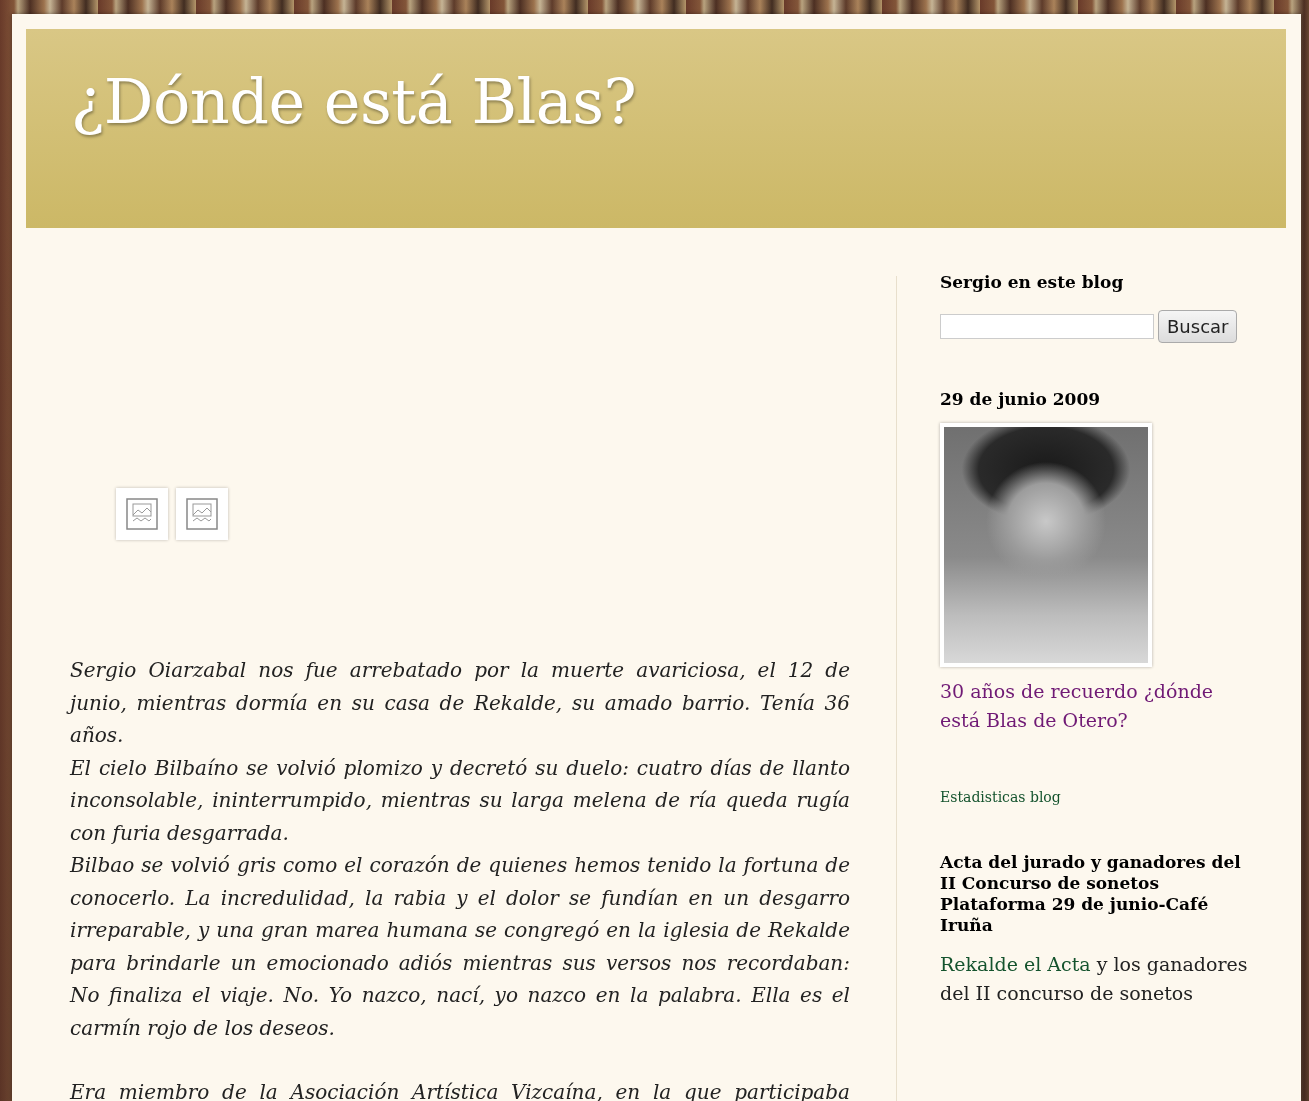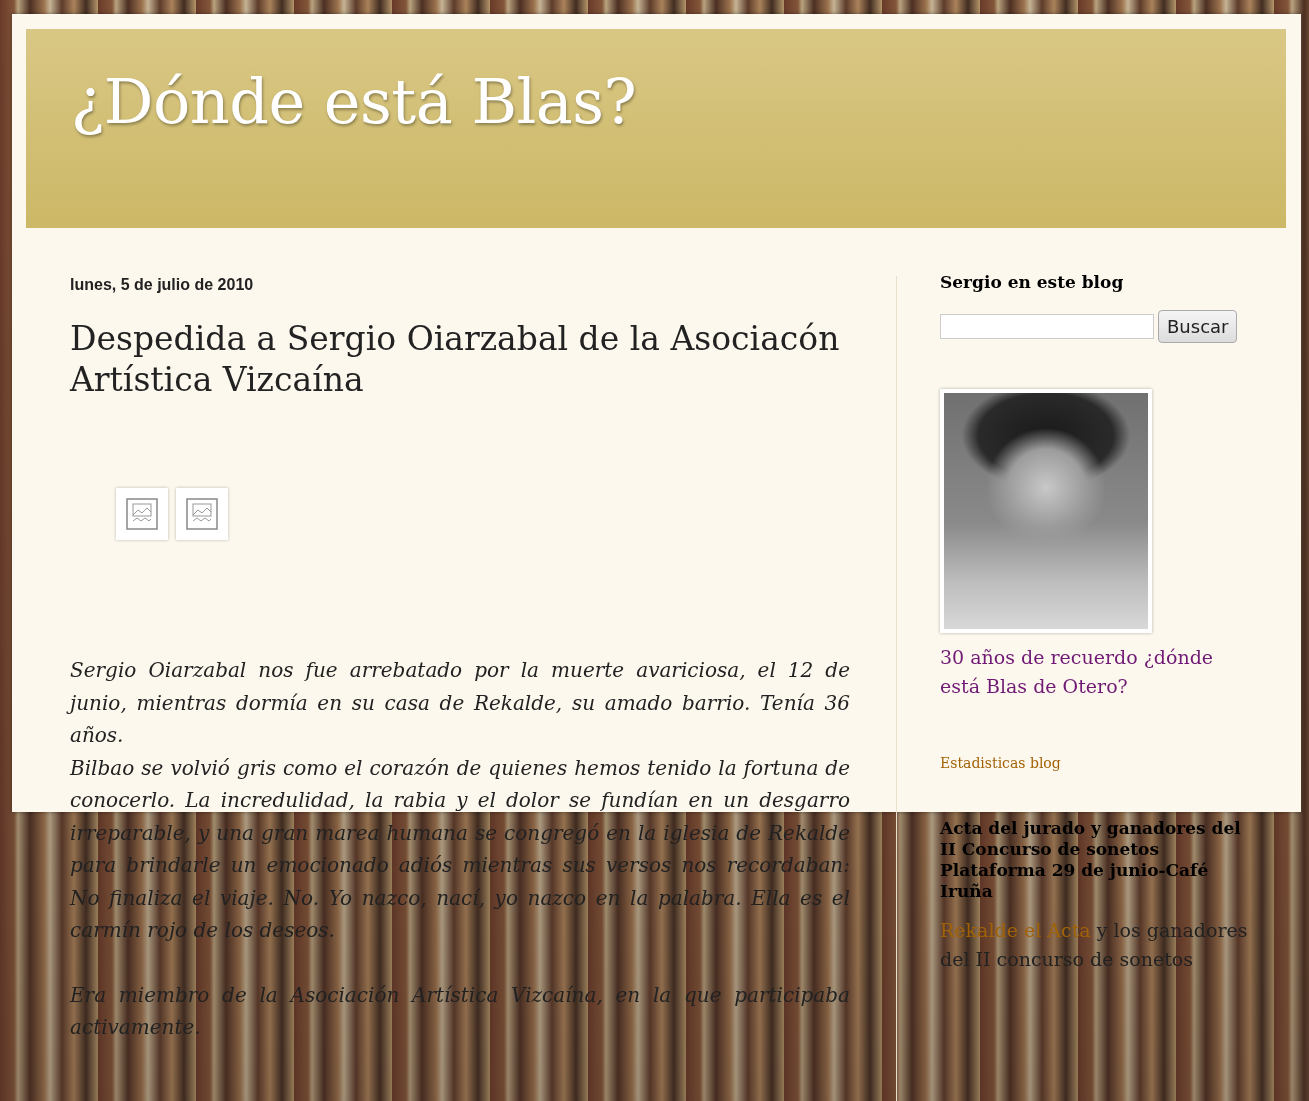--- a/index.html
+++ b/index.html
@@ -9,21 +9,21 @@
       repeating-linear-gradient(90deg,
         #6b3a2a 0px, #8a5a3c 14px, #c9b58e 18px, #4a2d22 30px, #a87c54 44px,
         #d8c9a8 50px, #5e3b2b 62px, #b88f63 74px, #3d2a20 86px, #c4a575 98px);
     font-family: "DejaVu Serif", serif;
   }
   .bg-fade {
     position: absolute; left: 0; top: 0; width: 1309px; height: 1101px;
     background: linear-gradient(180deg, rgba(90,60,40,0.15), rgba(60,40,30,0.35));
   }
   .outer {
-    position: absolute; left: 12px; top: 14px; width: 1289px; height: 798px;
+    position: absolute; left: 12px; top: 14px; width: 1289px; height: 1087px;
     background: #fdf8ee;
     box-shadow: 0 0 4px rgba(0,0,0,0.4);
   }
   .header {
     position: absolute; left: 14px; top: 15px; width: 1260px; height: 199px;
     background: linear-gradient(180deg, #d9c785 0%, #ccb866 100%);
   }
   .blog-title {
     position: absolute; left: 45px; top: 36px; margin: 0;
     font-family: "DejaVu Serif", serif; font-weight: normal;
@@ -87,38 +87,36 @@
   .photo {
     width: 100%; height: 100%;
     background:
       radial-gradient(ellipse 42% 36% at 50% 40%, #c8c8c8 0%, #9c9c9c 45%, transparent 70%),
       radial-gradient(ellipse 55% 30% at 50% 18%, #1a1a1a 0%, #2a2a2a 60%, transparent 75%),
       linear-gradient(180deg, #707070 0%, #8a8a8a 55%, #bdbdbd 80%, #d8d8d8 100%);
   }
   .photo-caption {
     margin-top: 10px; font-size: 19px; line-height: 29px; color: #701a75;
   }
-  .link { color: #a16207; text-decoration: none; }
+  .link { color: #14532d; text-decoration: none; }
   .small-link { font-size: 14px; }
   .acta-text { font-size: 19px; line-height: 29px; color: #222; margin-top: 14px; }
 </style>
 </head>
 <body>
 
 <div class="bg-fade"></div>
 
 <div class="outer">
 
   <div class="header">
     <h1 class="blog-title">¿Dónde está Blas?</h1>
   </div>
 
   <div class="main">
-    <h2 class="date-header">lunes, 5 de julio de 2010</h2>
-    <h3 class="post-title">Despedida a Sergio Oiarzabal de la Asociacón Artística Vizcaína</h3>
 
     <div class="thumbs">
       <div class="thumb">
         <svg viewBox="0 0 36 36">
           <rect x="3" y="3" width="30" height="30" fill="#fff" stroke="#888" stroke-width="1.5"></rect>
           <rect x="9" y="8" width="18" height="12" fill="none" stroke="#999" stroke-width="1"></rect>
           <polyline points="9,19 14,14 18,17 23,12 27,16" fill="none" stroke="#999" stroke-width="1"></polyline>
           <polyline points="9,25 13,22 17,25 21,22 25,25 27,23" fill="none" stroke="#999" stroke-width="1"></polyline>
         </svg>
       </div>
@@ -127,38 +125,40 @@
           <rect x="3" y="3" width="30" height="30" fill="#fff" stroke="#888" stroke-width="1.5"></rect>
           <rect x="9" y="8" width="18" height="12" fill="none" stroke="#999" stroke-width="1"></rect>
           <polyline points="9,19 14,14 18,17 23,12 27,16" fill="none" stroke="#999" stroke-width="1"></polyline>
           <polyline points="9,25 13,22 17,25 21,22 25,25 27,23" fill="none" stroke="#999" stroke-width="1"></polyline>
         </svg>
       </div>
     </div>
 
     <div class="post-body">
       <p>Sergio Oiarzabal nos fue arrebatado por la muerte avariciosa, el 12 de junio, mientras dormía en su casa de Rekalde, su amado barrio. Tenía 36 años.</p>
+      <p>El cielo Bilbaíno se volvió plomizo y decretó su duelo: cuatro días de llanto inconsolable, ininterrumpido, mientras su larga melena de ría queda rugía con furia desgarrada.</p>
       <p>Bilbao se volvió gris como el corazón de quienes hemos tenido la fortuna de conocerlo. La incredulidad, la rabia y el dolor se fundían en un desgarro irreparable, y una gran marea humana se congregó en la iglesia de Rekalde para brindarle un emocionado adiós mientras sus versos nos recordaban: No finaliza el viaje. No. Yo nazco, nací, yo nazco en la palabra. Ella es el carmín rojo de los deseos.</p>
       <div class="gap"></div>
       <p>Era miembro de la Asociación Artística Vizcaína, en la que participaba activamente.</p>
     </div>
   </div>
 
   <div class="divider"></div>
 
   <div class="sidebar">
     <div>
       <h2 class="widget-title">Sergio en este blog</h2>
       <div class="search-row">
         <input class="search-input" type="text" value="" style="">
         <button class="search-button">Buscar</button>
       </div>
     </div>
 
     <div style="margin-top:46px;">
+      <h2 class="widget-title">29 de junio 2009</h2>
       <div class="photo-frame">
         <div class="photo"></div>
       </div>
       <div class="photo-caption">30 años de recuerdo ¿dónde está Blas de Otero?</div>
     </div>
 
     <div style="margin-top:46px;">
       <div style="margin-top:52px;">
         <a class="link small-link">Estadisticas blog</a>
       </div>

